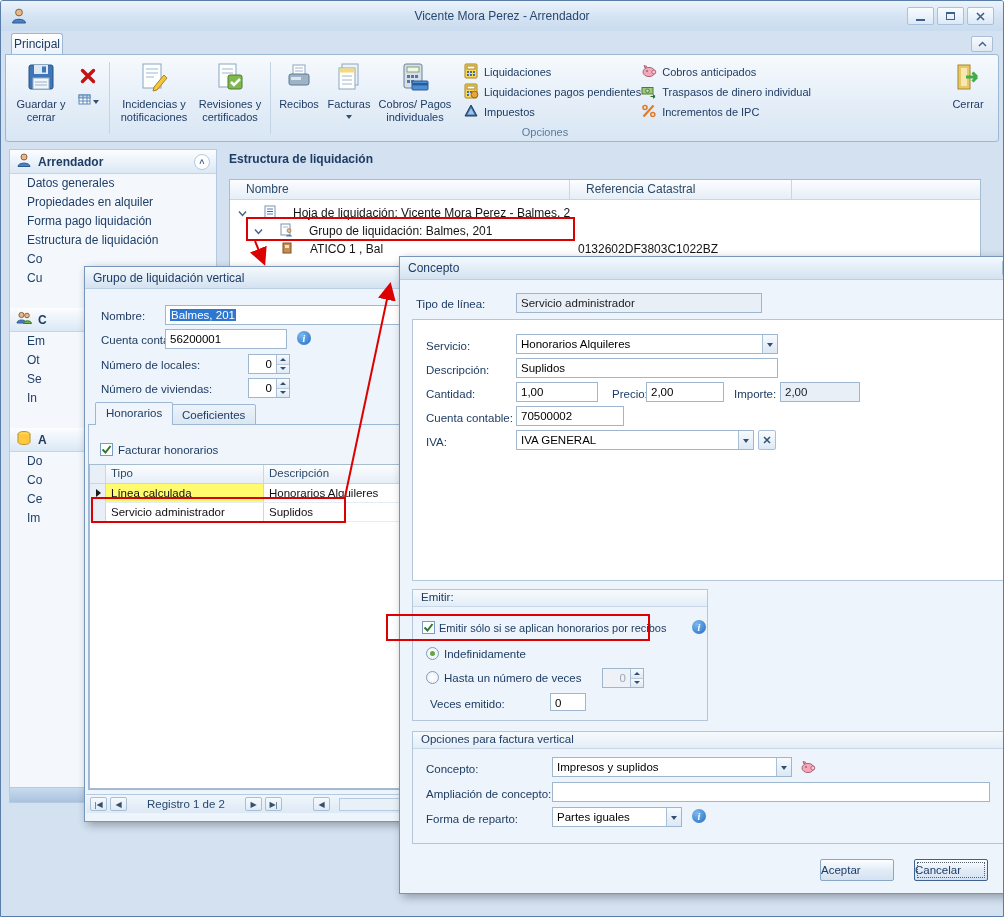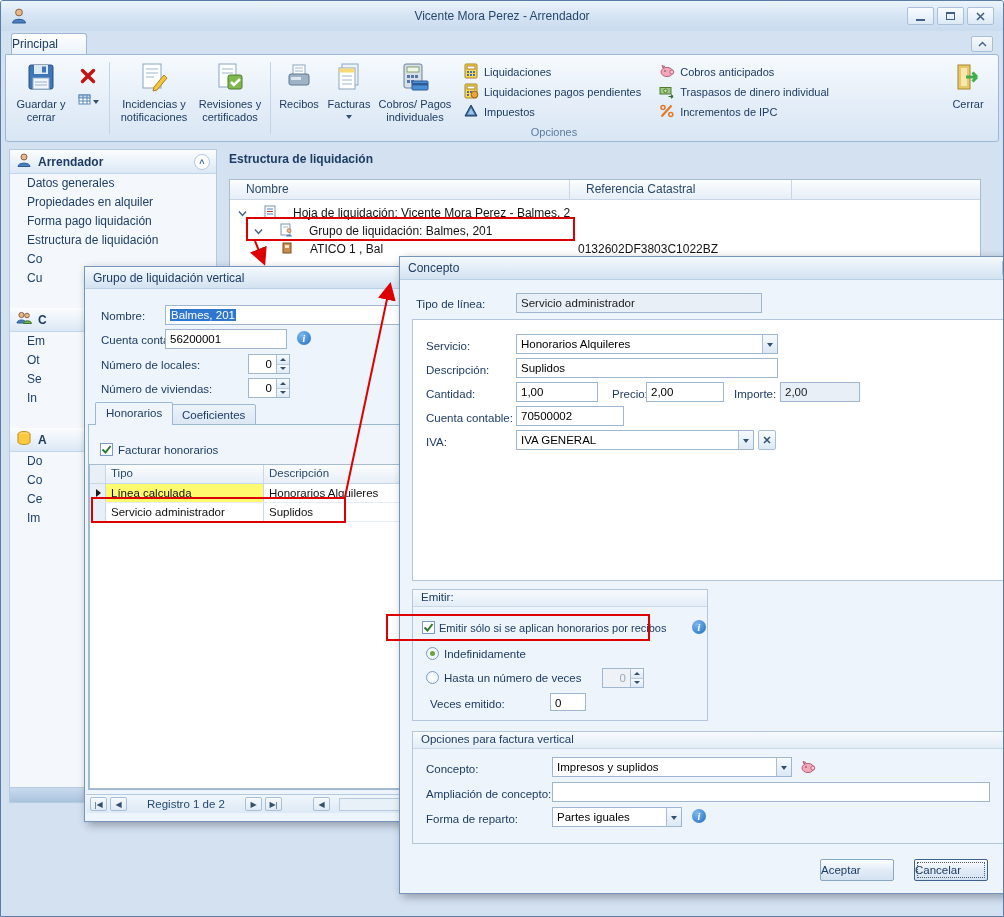--- a/index.html
+++ b/index.html
@@ -9,35 +9,35 @@
   
   .titlebar{position:absolute;left:0;top:0;right:0;height:30px;background:linear-gradient(#ecf4fc,#d6e4f3 48%,#c9dbee);}
   .app-icon{position:absolute;left:9px;top:6px;}
   .title{position:absolute;left:0;right:0;top:8px;text-align:center;color:#29486e;}
   .win-ctrls{position:absolute;right:9px;top:6px;display:flex;gap:3px;}
   .wbtn{width:27px;height:18px;border:1px solid #aac1d9;border-radius:2px;background:linear-gradient(#f9fcff,#dcE9f6);
     display:flex;align-items:center;justify-content:center;color:#40608a;}
   .glyph-min{width:9px;height:0;border-bottom:2px solid #40608a;margin-top:7px;}
   .glyph-max{width:9px;height:8px;border:1px solid #40608a;border-top-width:2px;}
   
-  .rtab{position:absolute;left:10px;top:32px;width:76px;height:22px;background:linear-gradient(#ffffff,#e9f1fa);
-    border:1px solid #9db8d4;border-bottom:none;border-radius:3px 3px 0 0;text-align:left;line-height:21px;}
+  .rtab{position:absolute;left:10px;top:32px;width:52px;height:22px;background:linear-gradient(#ffffff,#e9f1fa);
+    border:1px solid #9db8d4;border-bottom:none;border-radius:3px 3px 0 0;text-align:center;line-height:21px;}
   .ribbon-collapse{position:absolute;right:10px;top:35px;width:22px;height:16px;border:1px solid #a9bfd6;border-radius:2px;
     background:linear-gradient(#f7fafd,#dfe9f4);display:flex;align-items:center;justify-content:center;}
   .ribbon{position:absolute;left:4px;top:53px;right:4px;height:88px;border:1px solid #9db8d4;border-radius:0 3px 3px 3px;
     background:linear-gradient(#f6fafd,#e5eef8 55%,#d8e6f4);display:flex;align-items:stretch;padding:3px 5px;}
   .rbtn{display:flex;flex-direction:column;align-items:center;padding-top:3px;font-size:11px;line-height:13px;
     text-align:center;color:#1e3c64;border-radius:3px;cursor:default;}
   .rbtn .ric{margin-bottom:2px;}
   .rsep{width:1px;background:#c3d4e6;margin:4px 4px;}
   .rcol{display:flex;flex-direction:column;align-items:center;gap:3px;padding-top:7px;width:34px;}
   .sqbtn{border:1px solid transparent;border-radius:2px;display:flex;align-items:center;justify-content:center;gap:2px;}
   .rgroup{position:relative;display:flex;padding-bottom:13px;}
   .rgroup-label{position:absolute;bottom:0;left:0;right:0;text-align:center;font-size:11px;color:#5b7a9d;}
-  .small-items{display:grid;grid-template-rows:repeat(3,1fr);grid-auto-flow:column;column-gap:18px;margin:4px 4px 8px 8px;align-items:center;}
+  .small-items{display:grid;grid-template-rows:repeat(3,1fr);grid-auto-flow:column;column-gap:0;margin:4px 4px 8px 8px;align-items:center;}
   .sitem{display:flex;align-items:center;gap:5px;font-size:11px;height:20px;color:#1e3c64;white-space:nowrap;}
   .spacer{flex:1;}
   
   .sidebar{position:absolute;left:8px;top:148px;width:208px;height:654px;background:#f4f8fc;border:1px solid #b5c9e0;}
   .shead{height:24px;background:linear-gradient(#fcfdff,#dbe8f5);border-bottom:1px solid #c3d5e8;display:flex;align-items:center;
     gap:6px;padding:0 6px;font-weight:bold;color:#1e3c64;}
   .shead .chev{margin-left:auto;width:16px;height:16px;border:1px solid #b5c9e0;border-radius:8px;background:#fff;
     display:flex;align-items:center;justify-content:center;font-size:9px;color:#40608a;}
   .snav{height:19px;line-height:19px;padding-left:17px;color:#20406a;white-space:nowrap;overflow:hidden;}
   .ssec{margin-bottom:20px;}

